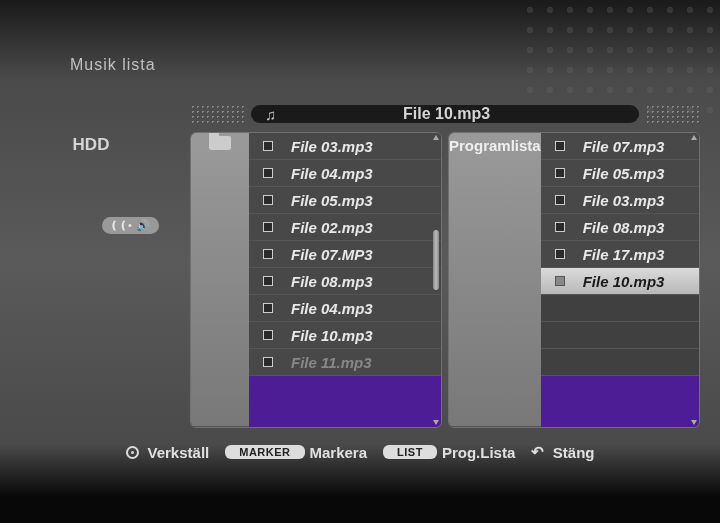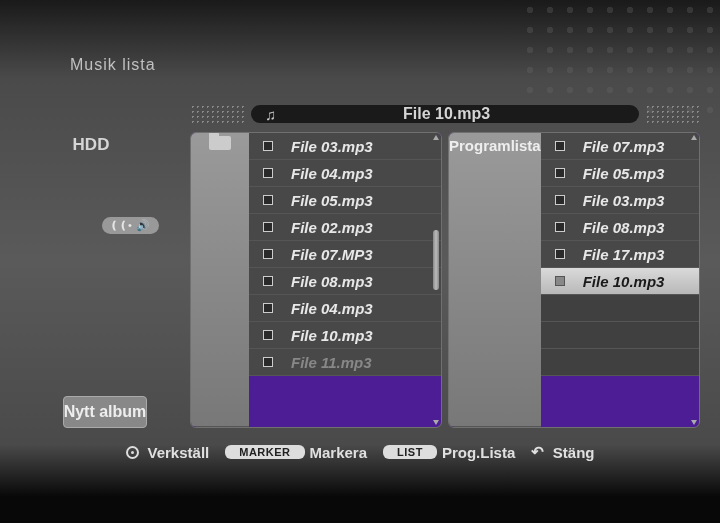--- a/index.html
+++ b/index.html
@@ -200,21 +200,20 @@
 
 <div class="main">
   <div class="sidebar">
     <div class="sidebar-label">HDD</div>
     <div class="sidebar-icons">
       <span class="audio-pill">
         <span>❪❪•</span>
           <span>🔊</span>
       </span>
     </div>
-    <div class="btn-album">Nytt album</div>
   </div>
 
   <div class="content">
     <div class="top-bar">
       <div class="dotgrid"></div>
       <div class="now-playing">
         <span class="note-icon">♫</span>
         <span class="now-playing-text">File 10.mp3</span>
       </div>
       <div class="dotgrid"></div>

